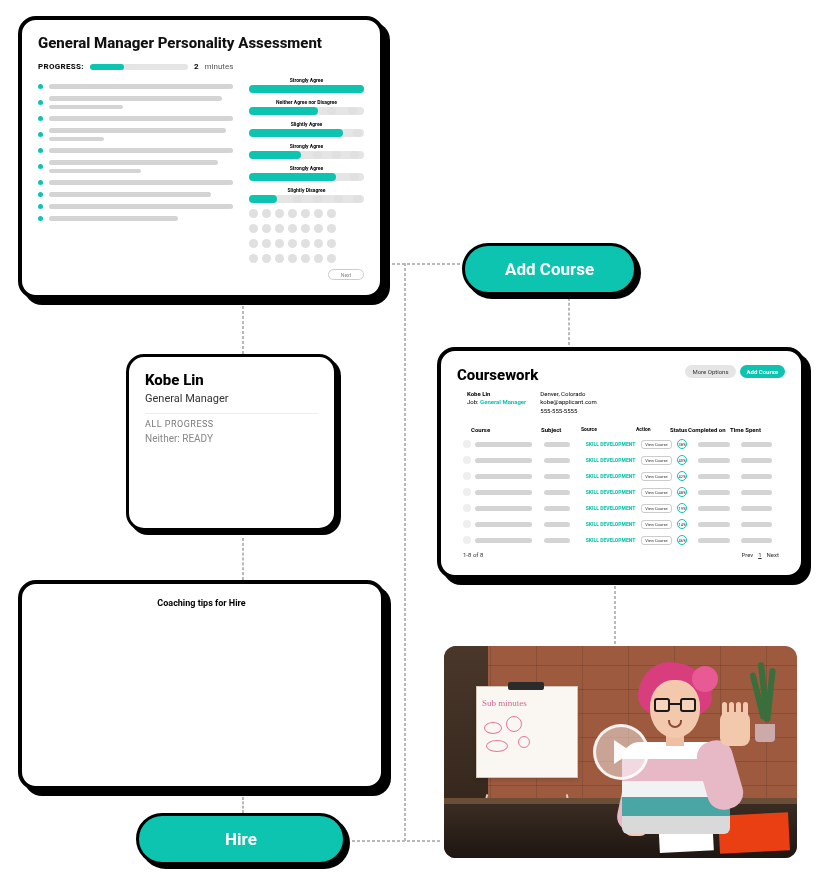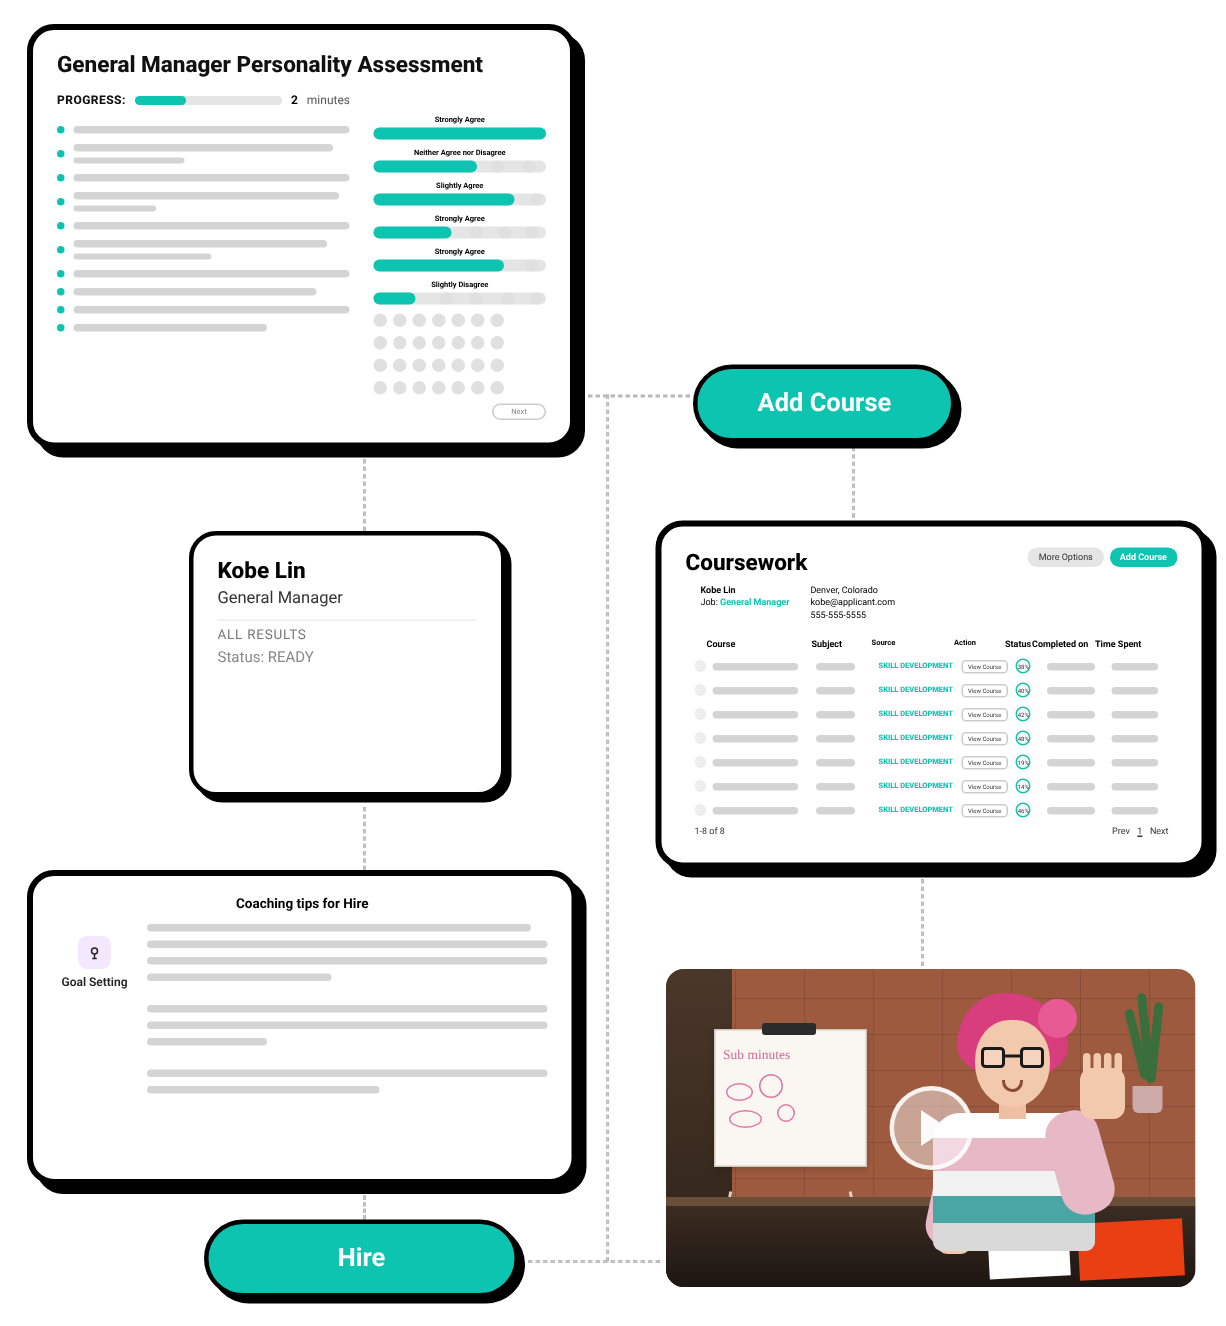--- a/index.html
+++ b/index.html
@@ -307,50 +307,26 @@
       <div class="next-row">
           <div class="next-btn">Next</div>
         </div>
     </div>
   </div>
 </div>
 
 <div id="profile" class="card thin">
   <h3>Kobe Lin</h3>
   <div class="prof-sub">General Manager</div>
-  <div class="all-results">ALL RESULTS</div>
-  <div class="status"><span>Status:</span> <span>READY</span></div>
+  <div class="all-results">ALL PROGRESS</div>
+  <div class="status"><span>Neither:</span> <span>READY</span></div>
 </div>
 
 <div id="challenges" class="card">
   <div class="coach-title">Coaching tips for Hire</div>
-  <div class="ch-body">
-    <div class="ch-ic-col">
-      <div class="ch-ic">
-        <svg viewBox="0 0 24 24" fill="none" stroke-width="2">
-            <circle cx="12" cy="10" r="4"></circle>
-            <path d="M12 14v6M9 20h6"></path>
-          </svg>
-      </div>
-      <div class="ch-ic-label">Goal Setting</div>
-    </div>
-    <div class="ch-lines">
-      <div class="stub lg" style="width:96%"></div>
-      <div class="stub" style="width:100%"></div>
-      <div class="stub" style="width:100%"></div>
-      <div class="stub" style="width:46%"></div>
-      <div style="height:4px"></div>
-      <div class="stub" style="width:100%"></div>
-      <div class="stub" style="width:100%"></div>
-      <div class="stub" style="width:30%"></div>
-      <div style="height:4px"></div>
-      <div class="stub" style="width:100%"></div>
-      <div class="stub" style="width:58%"></div>
-    </div>
-  </div>
 </div>
 
 <div id="hire-pill" class="pill">Hire</div>
 <div id="addcourse-pill" class="pill">Add Course</div>
 
 <div id="coursework" class="card">
   <div>
     <h2>Coursework</h2>
     <div class="cw-actions">
       <div class="cw-btn grey">More Options</div>

